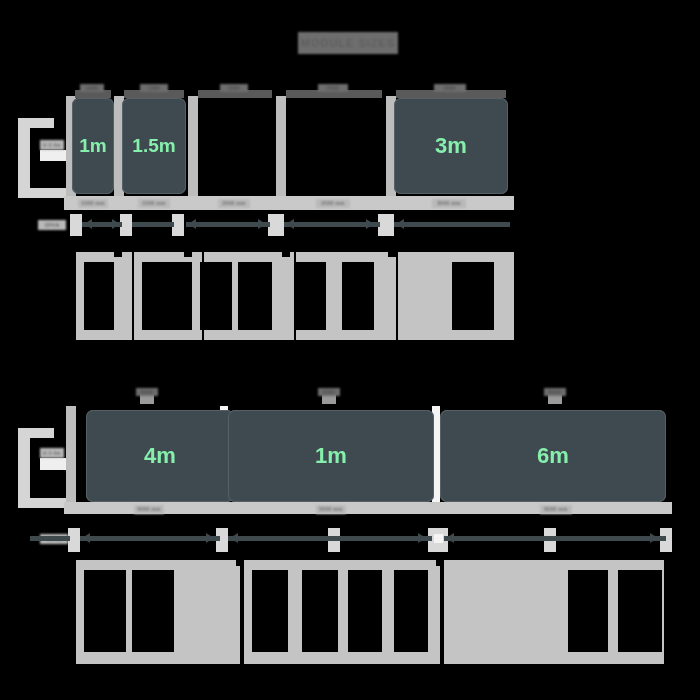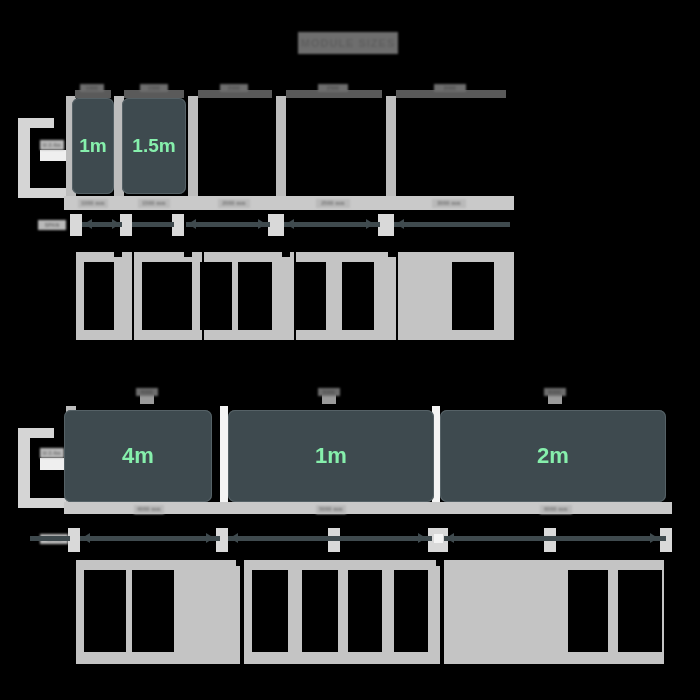--- a/index.html
+++ b/index.html
@@ -95,20 +95,21 @@
   <div class="abs tag tag-dk" style="left:220px;top:84px;width:28px;height:8px;">2000</div>
 
   <div class="abs cap" style="left:286px;top:90px;width:96px;height:8px;"></div>
   <div class="abs tag tag-dk" style="left:318px;top:84px;width:30px;height:8px;">2500</div>
 
   <div class="abs cap" style="left:396px;top:90px;width:110px;height:8px;"></div>
   <div class="abs tag tag-dk" style="left:434px;top:84px;width:32px;height:8px;">3000</div>
 
   <div class="abs module sz-sm" style="left:72px;top:98px;width:42px;height:96px;">1m</div>
   <div class="abs module sz-sm" style="left:122px;top:98px;width:64px;height:96px;">1.5m</div>
+  <div class="abs module sz-lg" style="left:394px;top:98px;width:114px;height:96px;">3m</div>
 
   <div class="abs rail" style="left:64px;top:196px;width:450px;height:14px;"></div>
   <div class="abs tag" style="left:78px;top:199px;width:30px;height:9px;">1000 mm</div>
   <div class="abs tag" style="left:138px;top:199px;width:32px;height:9px;">1500 mm</div>
   <div class="abs tag" style="left:218px;top:199px;width:32px;height:9px;">2000 mm</div>
   <div class="abs tag" style="left:316px;top:199px;width:34px;height:9px;">2500 mm</div>
   <div class="abs tag" style="left:432px;top:199px;width:34px;height:9px;">3000 mm</div>
 
   <div class="abs tag" style="left:38px;top:220px;width:28px;height:10px;">SPAN</div>
 
@@ -165,23 +166,23 @@
 
   <div class="abs cap-lt" style="left:140px;top:392px;width:14px;height:12px;"></div>
   <div class="abs tag tag-dk" style="left:136px;top:388px;width:22px;height:8px;">4000</div>
 
   <div class="abs cap-lt" style="left:322px;top:392px;width:14px;height:12px;"></div>
   <div class="abs tag tag-dk" style="left:318px;top:388px;width:22px;height:8px;">5000</div>
 
   <div class="abs cap-lt" style="left:548px;top:392px;width:14px;height:12px;"></div>
   <div class="abs tag tag-dk" style="left:544px;top:388px;width:22px;height:8px;">6000</div>
 
-  <div class="abs module sz-lg" style="left:64px;top:410px;width:148px;height:92px;">4m</div>
+  <div class="abs module sz-lg" style="left:86px;top:410px;width:148px;height:92px;">4m</div>
   <div class="abs module sz-lg" style="left:228px;top:410px;width:206px;height:92px;">1m</div>
-  <div class="abs module sz-lg" style="left:440px;top:410px;width:226px;height:92px;">2m</div>
+  <div class="abs module sz-lg" style="left:440px;top:410px;width:226px;height:92px;">6m</div>
 
   <div class="abs rail" style="left:64px;top:502px;width:608px;height:12px;"></div>
   <div class="abs tag" style="left:134px;top:505px;width:30px;height:9px;">4000 mm</div>
   <div class="abs tag" style="left:316px;top:505px;width:30px;height:9px;">5000 mm</div>
   <div class="abs tag" style="left:540px;top:505px;width:32px;height:9px;">6000 mm</div>
 
   <div class="abs tag" style="left:40px;top:534px;width:28px;height:10px;">SPAN</div>
 
   <div class="abs post-light" style="left:68px;top:528px;width:12px;height:24px;"></div>
   <div class="abs post-light" style="left:216px;top:528px;width:12px;height:24px;"></div>

